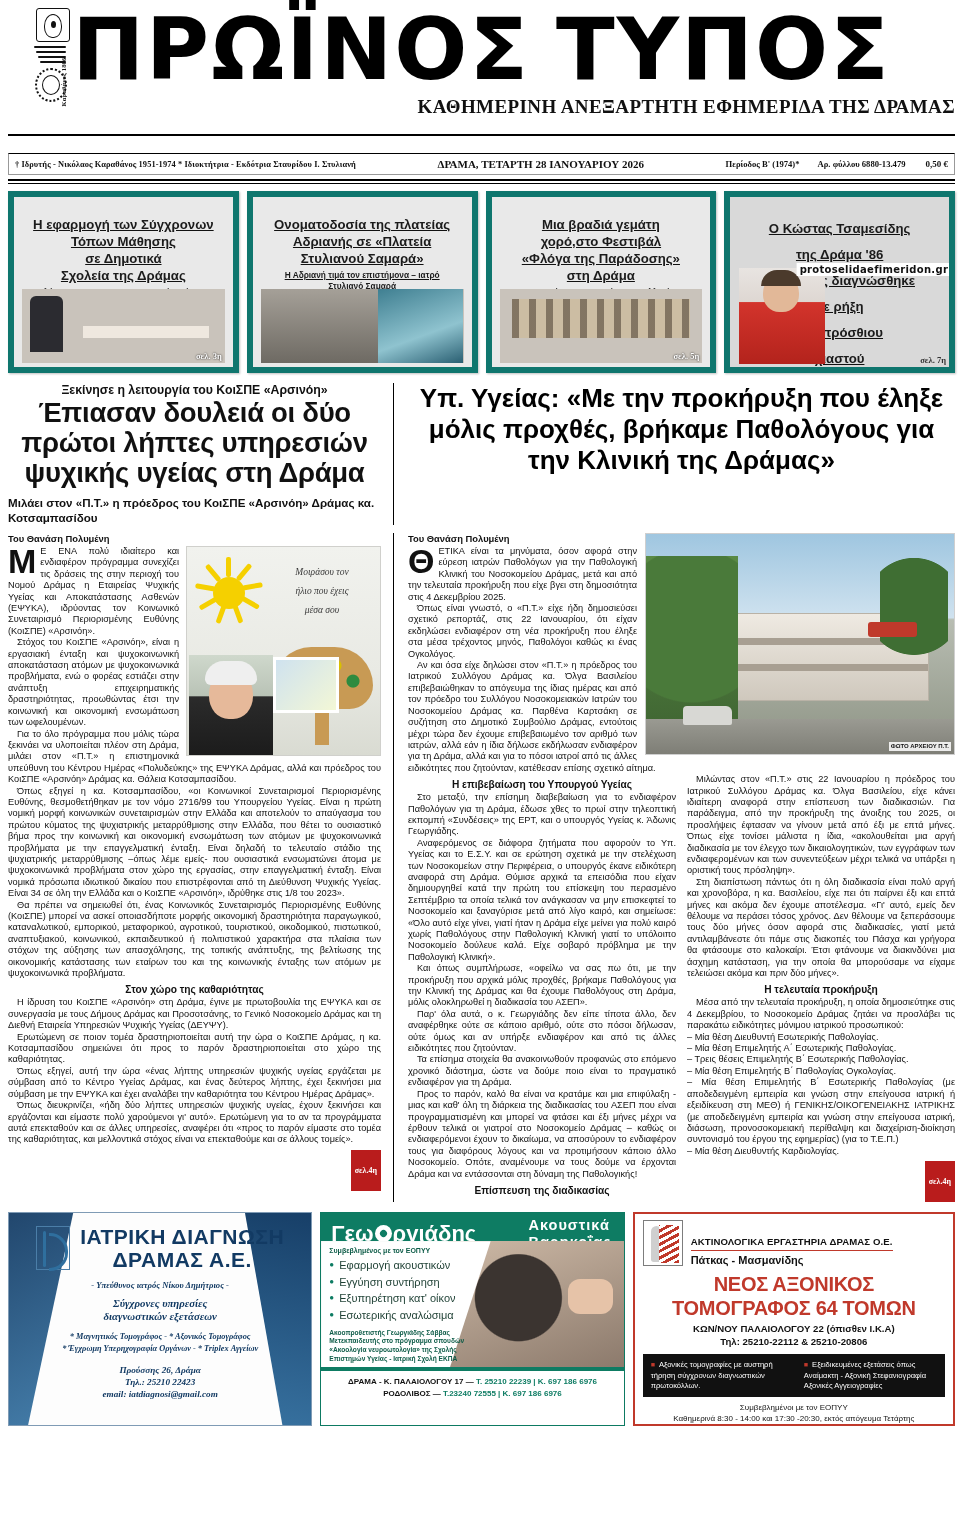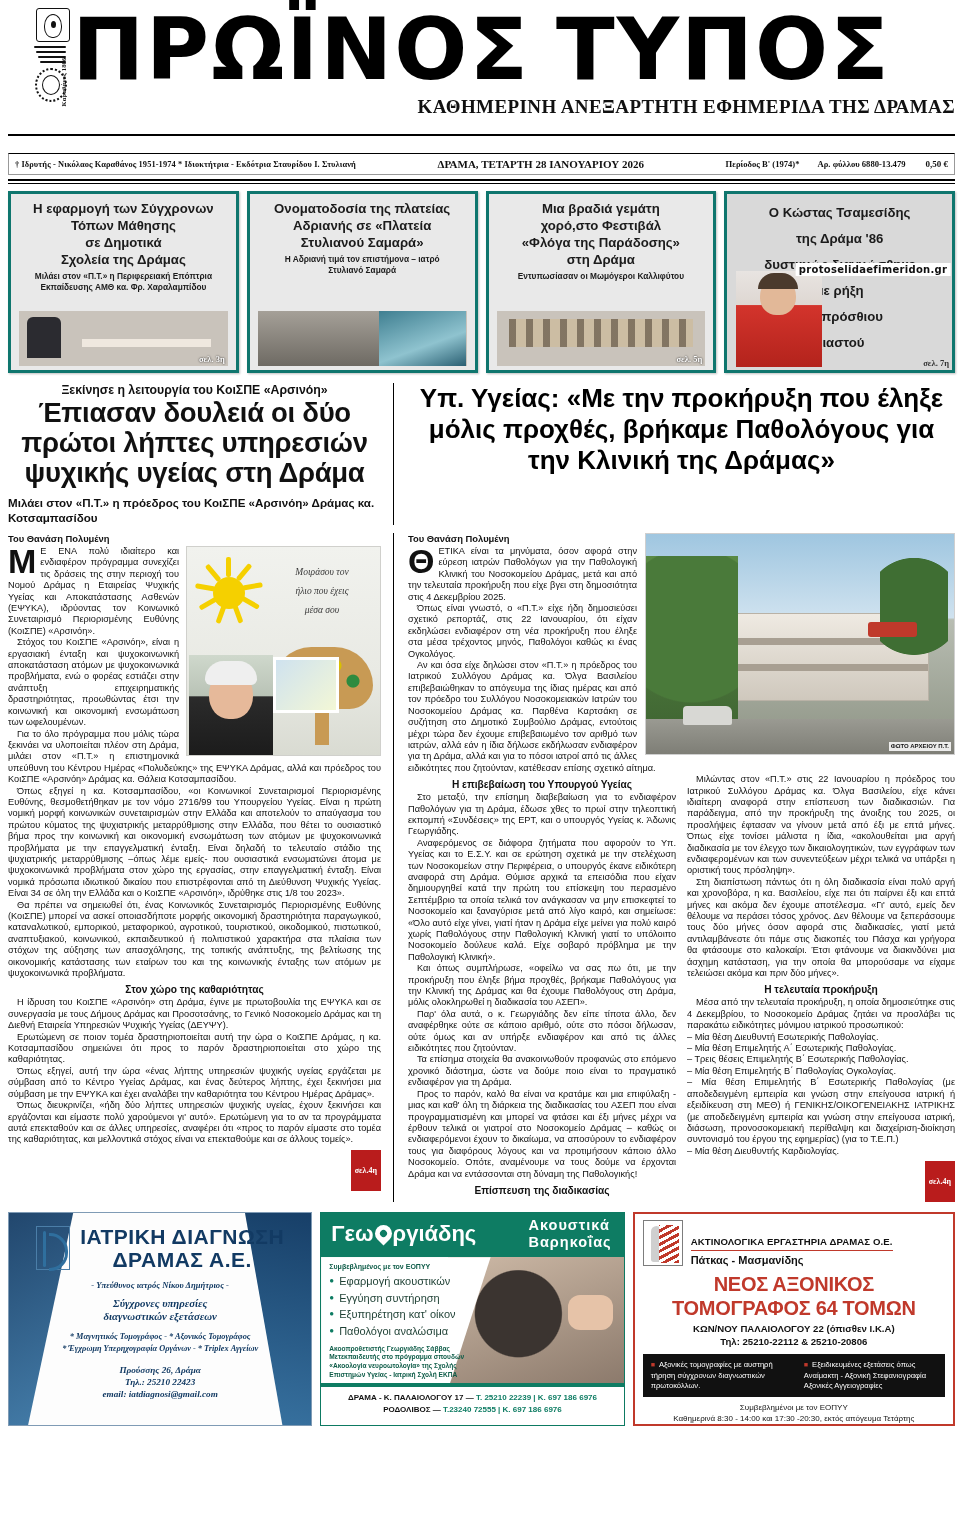--- a/index.html
+++ b/index.html
@@ -71,34 +71,35 @@
   .info-bar .date { flex:1; text-align:center; font-size:11px; }
   .info-bar .period { flex:0 0 auto; font-size:8.6px; padding-right:18px;}
   .info-bar .issue { flex:0 0 auto; font-size:8.6px; padding-right:20px;}
   .info-bar .price { flex:0 0 auto; font-size:9px; }
   .rule-bar { border-top:2px solid #000; margin-top:4px; }
   .rule-bar2 { border-top:1px solid #000; margin-top:2px; }
 
   
   .teasers { display:flex; gap:8px; margin-top:7px; height:182px; }
   .teaser {
-    flex:1; border:3px solid #0f766e; background:#e9e9e9;
-    padding:4px 6px 0 6px; position:relative; overflow:hidden;
+    flex:1; border:6px solid #0f766e; background:#e9e9e9;
+    padding:17px 6px 0 6px; position:relative; overflow:hidden;
     box-shadow: 1px 1px 2px rgba(0,0,0,.25);
+    text-decoration: underline;
   }
   .teaser h3 {
     margin:2px 0 0 0; text-align:center; font-size:13.2px; line-height:17px;
     font-weight:bold; color:#1b1b1b;
   }
   .teaser .sub {
     text-align:center; font-size:8.3px; line-height:10.5px;
     font-weight:bold; margin-top:3px; color:#1b1b1b;
   }
   .teaser .photo {
-    position:absolute; left:8px; right:8px; bottom:4px; height:55px;
+    position:absolute; left:8px; right:8px; bottom:4px; height:74px;
     background:#c9c3bb; overflow:hidden;
   }
   .pageref {
     position:absolute; right:3px; bottom:2px;
     font-size:8.5px; font-weight:bold; color:#fff;
     font-family:"Liberation Serif",serif; text-shadow:0 0 2px #000;
   }
   
   .ph-class { background:linear-gradient(180deg,#d8cfc4 0%,#bfae9c 45%,#8d7a68 100%); }
   .ph-class:before{ content:""; position:absolute; left:4%; top:10%; width:16%; height:75%; background:#2b2b30; border-radius:6px 6px 0 0;}
@@ -247,21 +248,21 @@
      font-size:8.6px; color:#123a63; margin-top:9px;}
   .ad1 .serv { font-family:"Liberation Serif",serif; font-weight:bold; font-style:italic;
      font-size:10.8px; color:#123a63; margin-top:7px; line-height:13px;text-align:center;}
   .ad1 .list { font-family:"Liberation Serif",serif; font-style:italic; font-weight:bold;
      font-size:8.3px; color:#123a63; margin-top:8px; line-height:12px;}
   .ad1 .contact { font-family:"Liberation Serif",serif; font-weight:bold; font-style:italic;
      font-size:9.2px; color:#123a63; margin-top:9px; line-height:12px;}
 
   
   .ad2 { border:1px solid #0d7a62; background:#fff; }
-  .ad2 .band { background:#0e7c63; height:44px; position:relative; }
+  .ad2 .band { background:#0e7c63; height:28px; position:relative; }
   .ad2 .brand { position:absolute; left:10px; top:8px; color:#fff;
      font-size:22px; font-weight:bold; font-family:"Liberation Sans",sans-serif; }
   .ad2 .brand .drop { display:inline-block; width:17px; height:17px; border-radius:50% 50% 50% 0;
      background:#fff; transform:rotate(-45deg); margin:0 1px -1px 1px; position:relative;}
   .ad2 .brand .drop:after{content:"";position:absolute;left:5px;top:5px;width:7px;height:7px;border-radius:50%;background:#0e7c63;}
   .ad2 .right-t { position:absolute; right:12px; top:4px; color:#fff; text-align:left;
      font-size:14.5px; line-height:17px; font-weight:bold; letter-spacing:1px;}
   .ad2 .mid { position:relative; height:126px; background:linear-gradient(120deg,#e7efe9 0 45%,#9fb6a6 45% 100%); }
   .ad2 .photo2 { position:absolute; right:0; top:0; width:58%; height:100%;
      background:radial-gradient(circle at 40% 45%, #3b3430 0 34%, transparent 35%),
@@ -449,21 +450,21 @@
         <div class="byline">Του Θανάση Πολυμένη</div>
         <p class="art dropcap noind">ΘΕΤΙΚΑ είναι τα μηνύματα, όσον αφορά στην εύρεση ιατρών Παθολόγων για την Παθολογική Κλινική του Νοσοκομείου Δράμας, μετά και από την τελευταία προκήρυξη που είχε βγει στη δημοσιότητα στις 4 Δεκεμβρίου 2025.</p>
         <p class="art">Όπως είναι γνωστό, ο «Π.Τ.» είχε ήδη δημοσιεύσει σχετικό ρεπορτάζ, στις 22 Ιανουαρίου, ότι είχαν εκδηλώσει ενδιαφέρον στη νέα προκήρυξη που έληξε στα μέσα τρέχοντος μηνός, Παθολόγοι καθώς κι ένας Ογκολόγος.</p>
         <p class="art">Αν και όσα είχε δηλώσει στον «Π.Τ.» η πρόεδρος του Ιατρικού Συλλόγου Δράμας κα. Όλγα Βασιλείου επιβεβαιώθηκαν το απόγευμα της ίδιας ημέρας και από τον πρόεδρο του Συλλόγου Νοσοκομειακών Ιατρών του Νοσοκομείου Δράμας κα. Παρθένα Καρτσάκη σε συζήτηση στο Δημοτικό Συμβούλιο Δράμας, εντούτοις μέχρι τώρα δεν έχουμε επιβεβαιωμένο τον αριθμό των ιατρών, αλλά εάν η ίδια δήλωσε εκδήλωσαν ενδιαφέρον για τη Δράμα, αλλά και για το πόσοι ιατροί από τις άλλες ειδικότητες που ζητούνταν, κατέθεσαν επίσης σχετικό αίτημα.</p>
       </div>
 
       <div class="two-col">
         <div class="subhead">Η επιβεβαίωση του Υπουργού Υγείας</div>
         <p class="art">Στο μεταξύ, την επίσημη διαβεβαίωση για το ενδιαφέρον Παθολόγων για τη Δράμα, έδωσε χθες το πρωί στην τηλεοπτική εκπομπή «Συνδέσεις» της ΕΡΤ, και ο υπουργός Υγείας κ. Άδωνις Γεωργιάδης.</p>
         <p class="art">Αναφερόμενος σε διάφορα ζητήματα που αφορούν το Υπ. Υγείας και το Ε.Σ.Υ. και σε ερώτηση σχετικά με την στελέχωση των Νοσοκομείων στην Περιφέρεια, ο υπουργός έκανε ειδικότερη αναφορά στη Δράμα. Θύμισε αρχικά τα επεισόδια που είχαν δημιουργηθεί κατά την πρώτη του επίσκεψη του περασμένο Σεπτέμβριο τα οποία τελικά τον ανάγκασαν να μην επισκεφτεί το Νοσοκομείο και ξαναγύρισε μετά από λίγο καιρό, και σημείωσε: «Όλο αυτό είχε γίνει, γιατί ήταν η Δράμα είχε μείνει για πολύ καιρό χωρίς Παθολόγους στην Παθολογική Κλινική γιατί το υπόλοιπο Νοσοκομείο δούλευε καλά. Είχε σοβαρό πρόβλημα με την Παθολογική Κλινική».</p>
-        <p class="art">Και όπως συμπλήρωσε, «οφείλω να σας πω ότι, με την προκήρυξη που έληξε βήμα προχθές, βρήκαμε Παθολόγους για την Κλινική της Δράμας και θα έχουμε Παθολόγους στη Δράμα, μόλις ολοκληρωθεί η διαδικασία του ΑΣΕΠ».</p>
+        <p class="art">Και όπως συμπλήρωσε, «οφείλω να σας πω ότι, με την προκήρυξη που αρχικά μόλις προχθές, βρήκαμε Παθολόγους για την Κλινική της Δράμας και θα έχουμε Παθολόγους στη Δράμα, μόλις ολοκληρωθεί η διαδικασία του ΑΣΕΠ».</p>
         <p class="art">Παρ' όλα αυτά, ο κ. Γεωργιάδης δεν είπε τίποτα άλλο, δεν αναφέρθηκε ούτε σε κάποιο αριθμό, ούτε στο πόσοι δήλωσαν, ούτε όμως και αν υπήρξε ενδιαφέρον και από τις άλλες ειδικότητες που ζητούνταν.</p>
         <p class="art">Τα επίσημα στοιχεία θα ανακοινωθούν προφανώς στο επόμενο χρονικό διάστημα, ώστε να δούμε ποιο είναι το πραγματικό ενδιαφέρον για τη Δράμα.</p>
         <p class="art">Προς το παρόν, καλό θα είναι να κρατάμε και μια επιφύλαξη - μιας και καθ' όλη τη διάρκεια της διαδικασίας του ΑΣΕΠ που είναι προγραμματισμένη και μπορεί να φτάσει και έξι μήνες μέχρι να έρθουν τελικά οι γιατροί στο Νοσοκομείο Δράμας – καθώς οι ενδιαφερόμενοι έχουν το δικαίωμα, να αποσύρουν το ενδιαφέρον τους για διαφόρους λόγους και να προτιμήσουν κάποιο άλλο Νοσοκομείο. Οπότε, αναμένουμε να τους δούμε να έρχονται Δράμα και να εντάσσονται στη δύναμη της Παθολογικής!</p>
         <div class="subhead">Επίσπευση της διαδικασίας</div>
         <p class="art">Μιλώντας στον «Π.Τ.» στις 22 Ιανουαρίου η πρόεδρος του Ιατρικού Συλλόγου Δράμας κα. Όλγα Βασιλείου, είχε κάνει ιδιαίτερη αναφορά στην επίσπευση των διαδικασιών. Για παράδειγμα, από την προκήρυξη της άνοιξης του 2025, οι προσλήψεις έφτασαν να γίνουν μετά από έξι με επτά μήνες. Όπως είχε τονίσει μάλιστα η ίδια, «ακολουθείται μια αργή διαδικασία με τον έλεγχο των δικαιολογητικών, των εγγράφων των ενδιαφερομένων και των συνεντεύξεων μέχρι τελικά να υπάρξει η οριστική τους πρόσληψη».</p>
         <p class="art">Στη διαπίστωση πάντως ότι η όλη διαδικασία είναι πολύ αργή και χρονοβόρα, η κα. Βασιλείου, είχε πει ότι παίρνει έξι και επτά μήνες και ακόμα δεν έχουμε αποτέλεσμα. «Γι' αυτό, εμείς δεν θέλουμε να περάσει τόσος χρόνος. Δεν θέλουμε να ξεπεράσουμε τους δύο μήνες όσον αφορά στις διαδικασίες, γιατί μετά αντιλαμβάνεστε ότι πάμε στις διακοπές του Πάσχα και γρήγορα θα φτάσουμε στο καλοκαίρι. Έτσι φτάνουμε να διακινδύνει μια άσχημη κατάσταση, για την οποία θα μπορούσαμε να είχαμε τελειώσει ακόμα και πριν δύο μήνες».</p>
         <div class="subhead">Η τελευταία προκήρυξη</div>
         <p class="art">Μέσα από την τελευταία προκήρυξη, η οποία δημοσιεύτηκε στις 4 Δεκεμβρίου, το Νοσοκομείο Δράμας ζητάει να προσλάβει τις παρακάτω ειδικότητες μόνιμου ιατρικού προσωπικού:</p>
         <p class="art noind">– Μία θέση Διευθυντή Εσωτερικής Παθολογίας.</p>
         <p class="art noind">– Μία θέση Επιμελητής Α΄ Εσωτερικής Παθολογίας.</p>
@@ -518,21 +519,21 @@
         <div class="photo2">
             <div class="hand"></div>
           </div>
         <div class="white-wedge"></div>
         <div class="mlist">
           <div class="eopyy">Συμβεβλημένος με τον ΕΟΠΥΥ</div>
           <ul>
             <li>Εφαρμογή ακουστικών</li>
             <li>Εγγύηση συντήρηση</li>
             <li>Εξυπηρέτηση κατ' οίκον</li>
-            <li>Παθολόγοι αναλώσιμα</li>
+            <li>Εσωτερικής αναλώσιμα</li>
           </ul>
         </div>
         <div class="fine">
           <div>Ακοοπροθετιστής Γεωργιάδης Σάββας</div>
           <div>Μετεκπαιδευτής στο πρόγραμμα σπουδών</div>
           <div>«Ακοολογία νευροωτολογία» της Σχολής</div>
           <div>Επιστημών Υγείας - Ιατρική Σχολή ΕΚΠΑ</div>
         </div>
       </div>
       <div class="foot">

